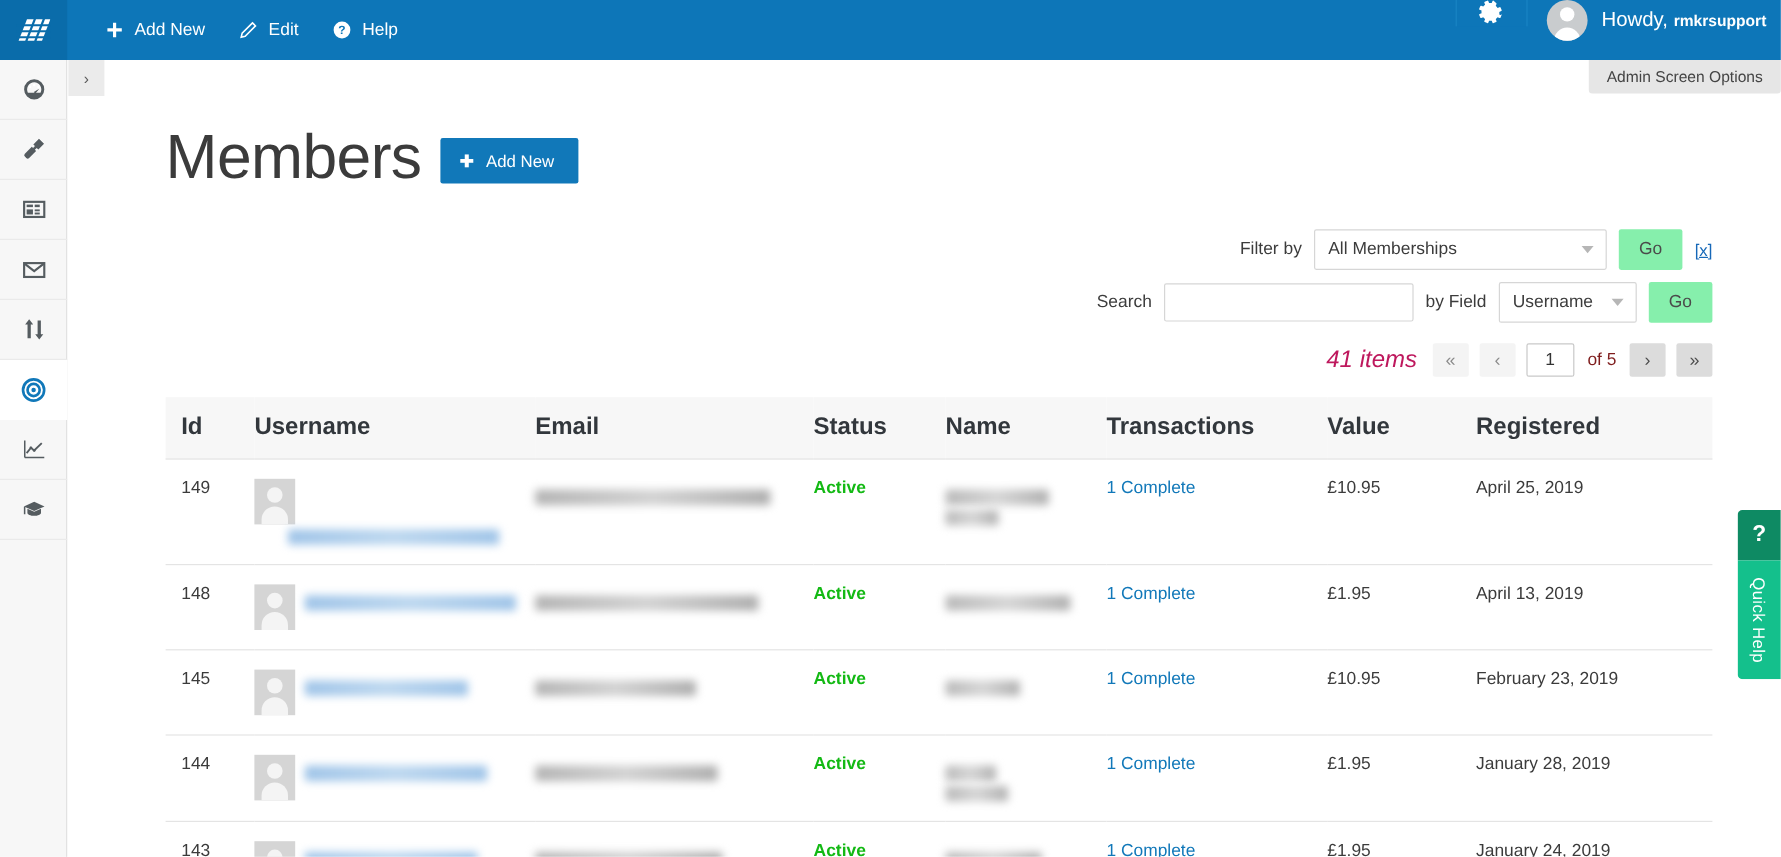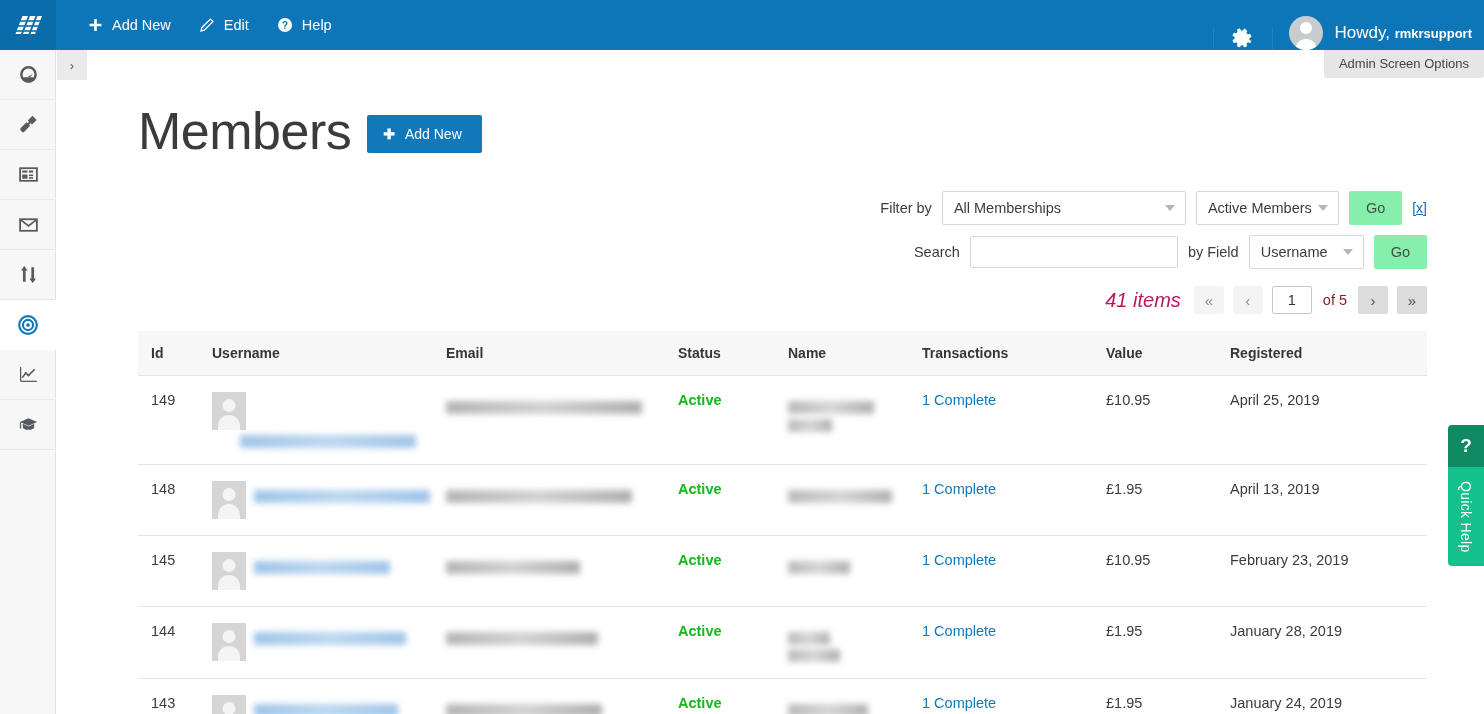--- a/index.html
+++ b/index.html
@@ -31,21 +31,21 @@
     padding: 0 14px; height: 50px;
     font-size: 14.5px; color: #fff; cursor: pointer; white-space: nowrap;
   }
   .ab-item .ab-label { line-height: 1; }
   .ab-icon { display: inline-flex; align-items: center; justify-content: center; }
   .flag-badge {
     width: 20px; height: 20px; border-radius: 50%;
     background: #1c8ad0; display: inline-flex;
     align-items: center; justify-content: center; margin-left: 4px;
   }
-  .ab-right { display: flex; align-items: flex-end; }
+  .ab-right { display: flex; align-items: flex-start; }
   .gear-cell {
     width: 60px; background: #0d76b8;
     border-left: 1px solid #1a84c4; border-right: 1px solid #1a84c4;
     display: flex; align-items: center; justify-content: center; cursor: pointer;
   }
   .howdy-cell {
     display: flex; align-items: center; gap: 12px;
     padding: 0 12px 0 16px; cursor: pointer;
   }
   .avatar-circle {
@@ -177,21 +177,21 @@
     text-align: center; font-size: 14.5px; color: #333;
     font-family: inherit; border-radius: 2px;
   }
   .pg-of { font-size: 14.5px; color: #7f1d1d; padding: 0 2px; }
 
   
   .table-wrap { padding: 0 57px 0 81px; margin-top: 17px; }
   table.members { width: 100%; border-collapse: collapse; table-layout: fixed; }
   table.members thead th {
     background: #f7f7f7; text-align: left;
-    font-size: 14px; font-weight: 700; color: #32373c;
+    font-size: 20px; font-weight: 700; color: #32373c;
     padding: 14px 0 14px 0; border-bottom: 1px solid #e4e4e4;
     vertical-align: middle;
   }
   table.members thead th:first-child { padding-left: 13px; }
   table.members tbody td {
     font-size: 14.5px; color: #3b3b3b;
     padding: 16px 0 16px 0; border-bottom: 1px solid #e4e4e4;
     vertical-align: top; height: 63px;
   }
   table.members tbody td:first-child { padding-left: 13px; }
@@ -390,24 +390,20 @@
       <span>Add New</span>
     </button>
   </div>
 
   <div class="filters">
 
     <div class="filter-row">
       <span class="filter-label">Filter by</span>
       <div class="sel sel-memberships">
         <span>All Memberships</span>
-        <span class="caret"></span>
-      </div>
-      <div class="sel sel-status">
-        <span>Active Members</span>
         <span class="caret"></span>
       </div>
       <button class="btn-go">Go</button>
       <span class="link-x">[x]</span>
     </div>
 
     <div class="filter-row">
       <span class="filter-label">Search</span>
       <input class="search-input" type="text" value="" style="">
       <span class="filter-label">by Field</span>

